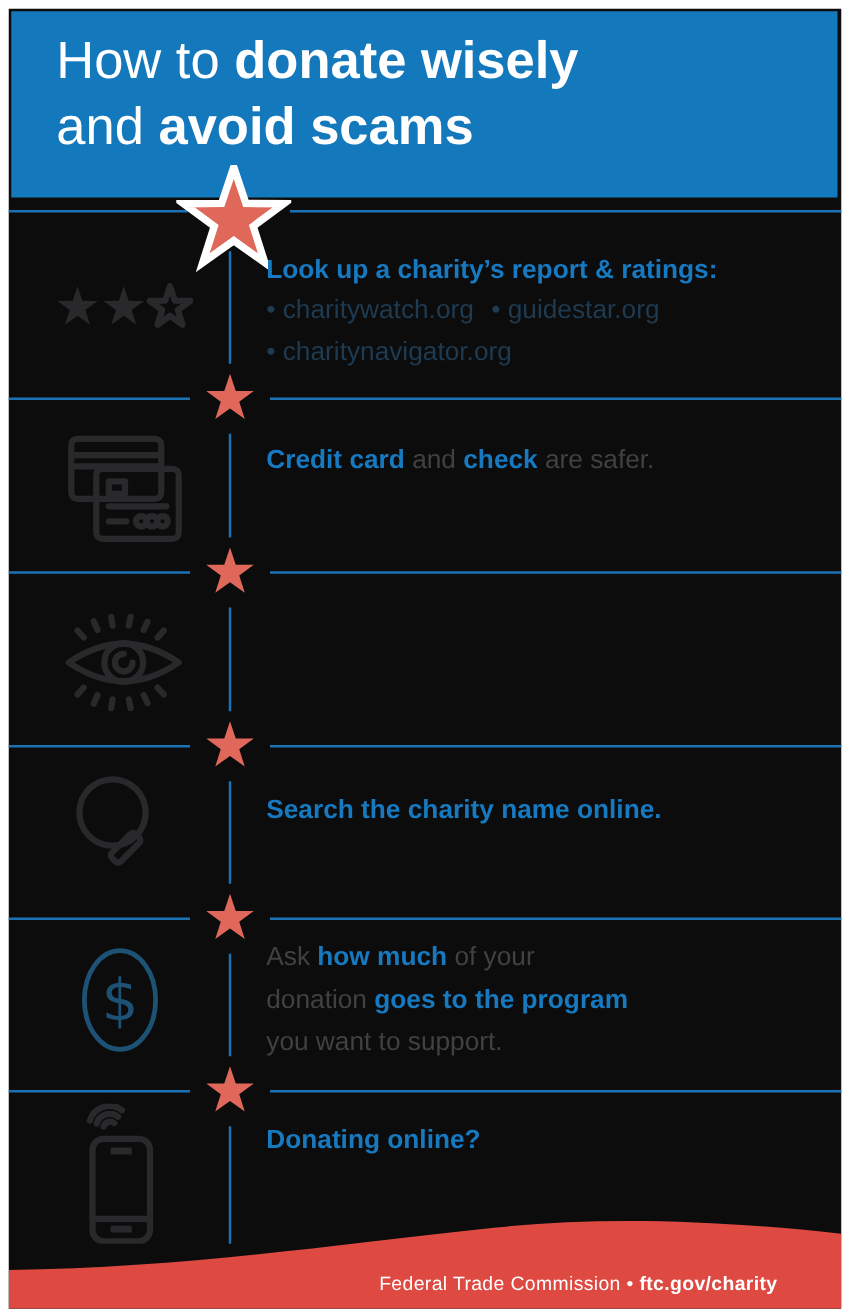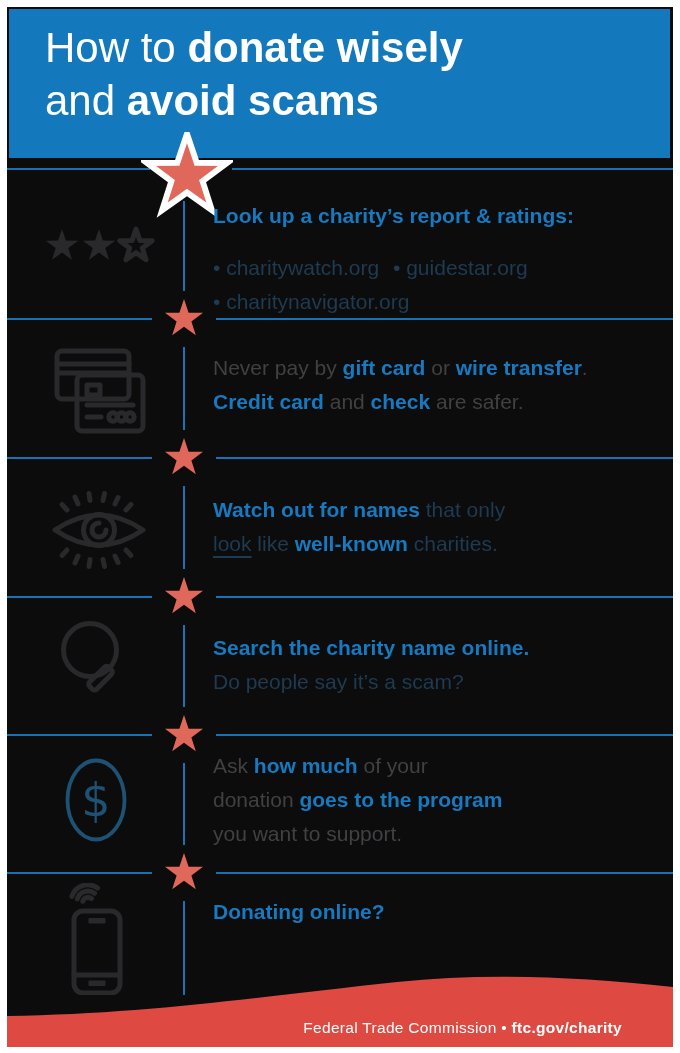--- a/index.html
+++ b/index.html
@@ -24,21 +24,21 @@
   .st-fill{fill:var(--star_salmon);}
   .ic{stroke:var(--icon_dark);fill:none;stroke-width:5;stroke-linejoin:round;stroke-linecap:round;}
   .ic-fill{fill:var(--icon_dark);}
   .icb{stroke:var(--icon_blue);fill:none;}
   .icon{position:absolute;}
   .txt{position:absolute;left:206px;font-size:21px;line-height:34px;}
   .tx-navy{color:var(--navy);}
   .tx-gray{color:var(--gray);}
   .s-bb{color:var(--accent_blue);font-weight:700;}
   .s-u{text-decoration:underline;text-underline-offset:5px;text-decoration-thickness:2px;}
-  .heading{font-size:21px;line-height:30px;margin-bottom:20px;}
+  .heading{font-size:21px;line-height:30px;margin-bottom:0;}
   .bullets{display:grid;grid-template-columns:180px auto;}
   .bullet-cell{line-height:34px;white-space:nowrap;}
   .wave{position:absolute;left:7px;top:970px;z-index:2;}
   .footer-text{position:absolute;right:58px;top:1004px;z-index:3;font-size:15.5px;
                letter-spacing:.3px;color:#fff;margin-top:15px;}
   .footer-text .s-b{font-weight:700;}
 </style>
 </head>
 <body>
 
@@ -118,21 +118,20 @@
       <path class="ic" d="M6,28 H78"></path>
       <rect class="ic" x="26" y="30" width="66" height="56" rx="5" fill="#0c0c0d"></rect>
       <rect class="ic" stroke-width="3.5" x="36" y="40" width="13" height="10"></rect>
       <path class="ic" stroke-width="4" d="M36,60 H82"></path>
       <path class="ic" stroke-width="4" d="M36,72 H50"></path>
       <circle class="ic" stroke-width="3.5" cx="62" cy="72" r="4.2"></circle>
       <circle class="ic" stroke-width="3.5" cx="70.5" cy="72" r="4.2"></circle>
       <circle class="ic" stroke-width="3.5" cx="79" cy="72" r="4.2"></circle>
     </svg>
     <div class="txt tx-gray" style="top:344px">
-      <div><span class="s-r">Never pay by </span><span class="s-bb">gift card</span><span class="s-r"> or </span><span class="s-bb">wire transfer</span><span class="s-r">.</span></div>
       <div><span class="s-bb">Credit card</span><span class="s-r"> and </span><span class="s-bb">check</span><span class="s-r"> are safer.</span></div>
     </div>
 
     <svg class="icon" style="left:42px;top:484px" width="100" height="78" viewBox="0 0 100 78">
       <path class="ic" stroke-width="4.5" d="M6,39 Q50,9 94,39 Q50,69 6,39 Z"></path>
       <circle class="ic" stroke-width="4" cx="50" cy="39" r="15.5"></circle>
       <path class="ic" stroke-width="3.5" d="M57,39 a7,7 0 1 1 -7,-7"></path>
       <g class="ic" stroke-width="3.5">
         <path d="M29,13 L26,6"></path>
           <path d="M41,9.5 L40,2.5"></path>
@@ -141,34 +140,29 @@
         <path d="M77,19 L82,13.5"></path>
           <path d="M18,19 L13,13.5"></path>
         <path d="M29,65 L26,72"></path>
           <path d="M41,68.5 L40,75.5"></path>
           <path d="M54,68.5 L55.5,75.5"></path>
           <path d="M66,65 L69,71.5"></path>
         <path d="M77,59 L82,64.5"></path>
           <path d="M18,59 L13,64.5"></path>
       </g>
     </svg>
-    <div class="txt tx-navy" style="top:486px">
-      <div><span class="s-bb">Watch out for names</span><span class="s-r"> that only</span></div>
-      <div><span class="s-u">look</span><span class="s-r"> like </span><span class="s-bb">well-known</span><span class="s-r"> charities.</span></div>
-    </div>
 
     <svg class="icon" style="left:50px;top:610px" width="80" height="84" viewBox="0 0 80 84">
       <circle class="ic" stroke-width="5.5" cx="33" cy="33" r="26.5"></circle>
       <g transform="rotate(45 52 52)">
           <rect class="ic" stroke-width="4.5" x="47.5" y="51" width="10" height="27" rx="3"></rect>
         </g>
     </svg>
     <div class="txt tx-navy" style="top:624px">
       <div><span class="s-bb">Search the charity name online.</span></div>
-      <div><span class="s-r">Do people say it’s a scam?</span></div>
     </div>
 
     <svg class="icon" style="left:56px;top:750px" width="66" height="86" viewBox="0 0 66 86">
       <ellipse class="icb" stroke-width="3.8" cx="33" cy="43" rx="28.5" ry="39.5"></ellipse>
       <text x="33" y="59" text-anchor="middle" font-family="DejaVu Sans, sans-serif" font-size="46" fill="#1d5274">$</text>
     </svg>
     <div class="txt tx-gray" style="top:742px">
       <div><span class="s-r">Ask </span><span class="s-bb">how much</span><span class="s-r"> of your</span></div>
       <div><span class="s-r">donation </span><span class="s-bb">goes to the program</span></div>
       <div><span class="s-r">you want to support.</span></div>

